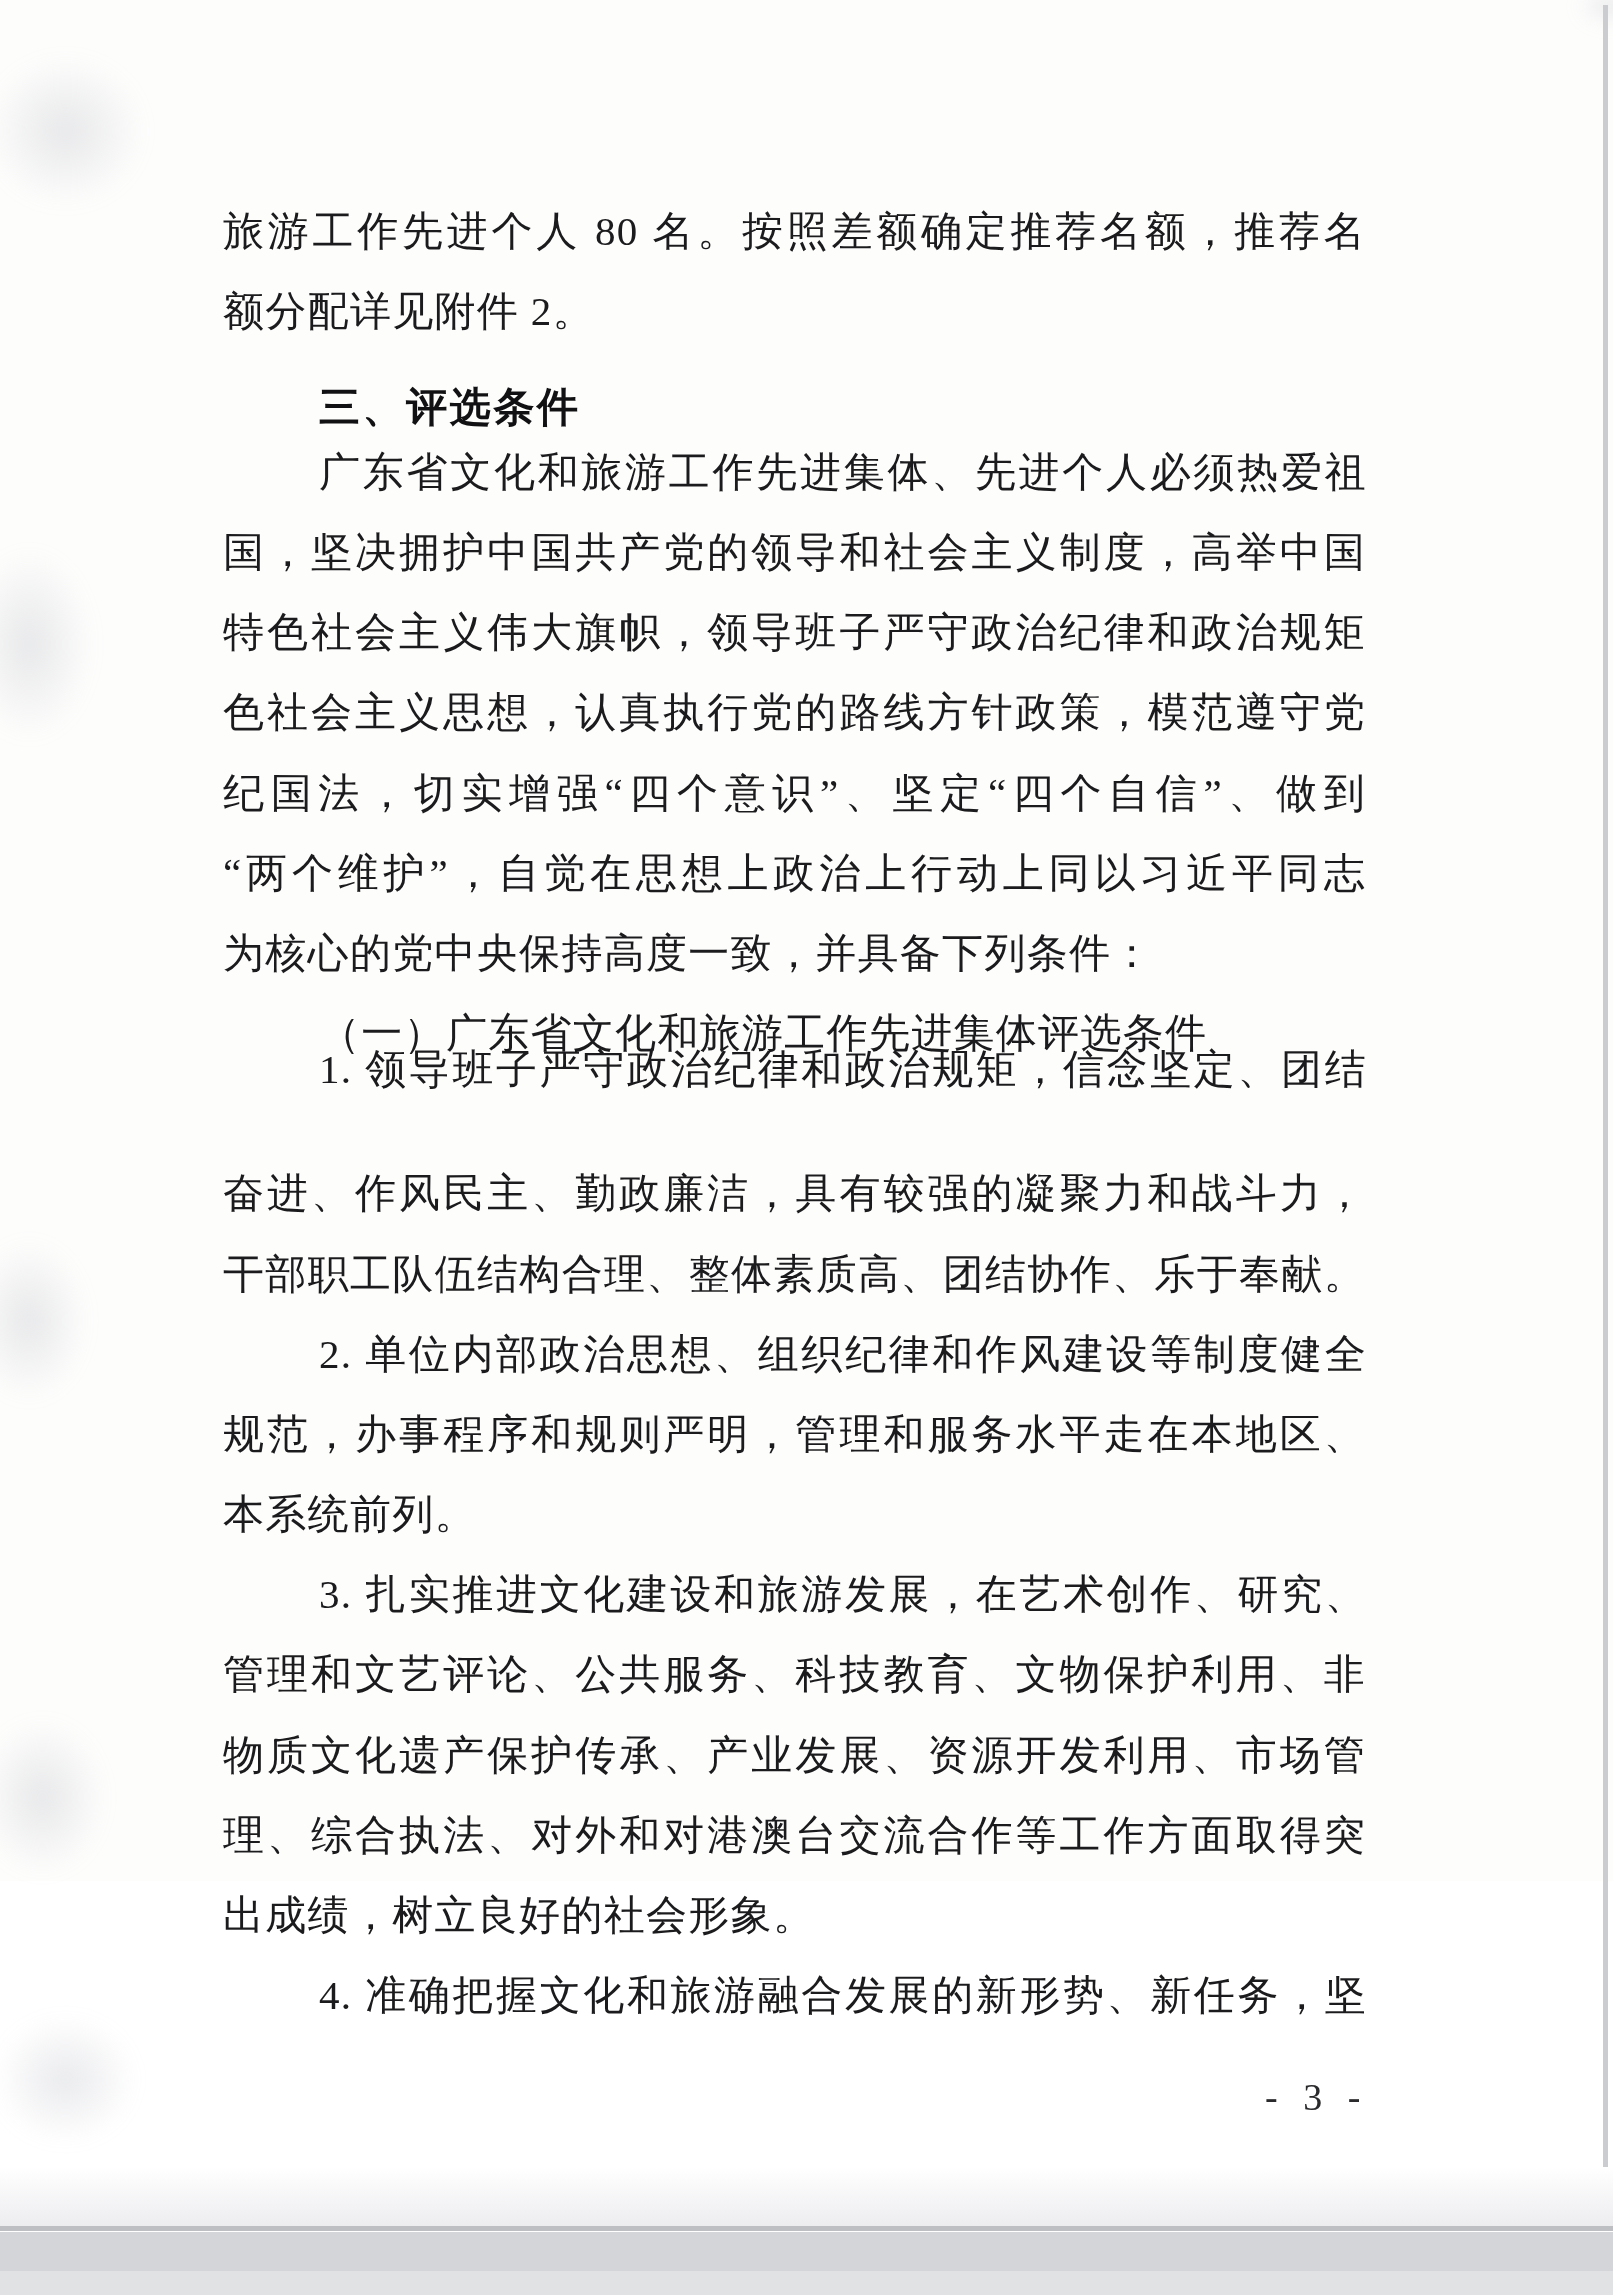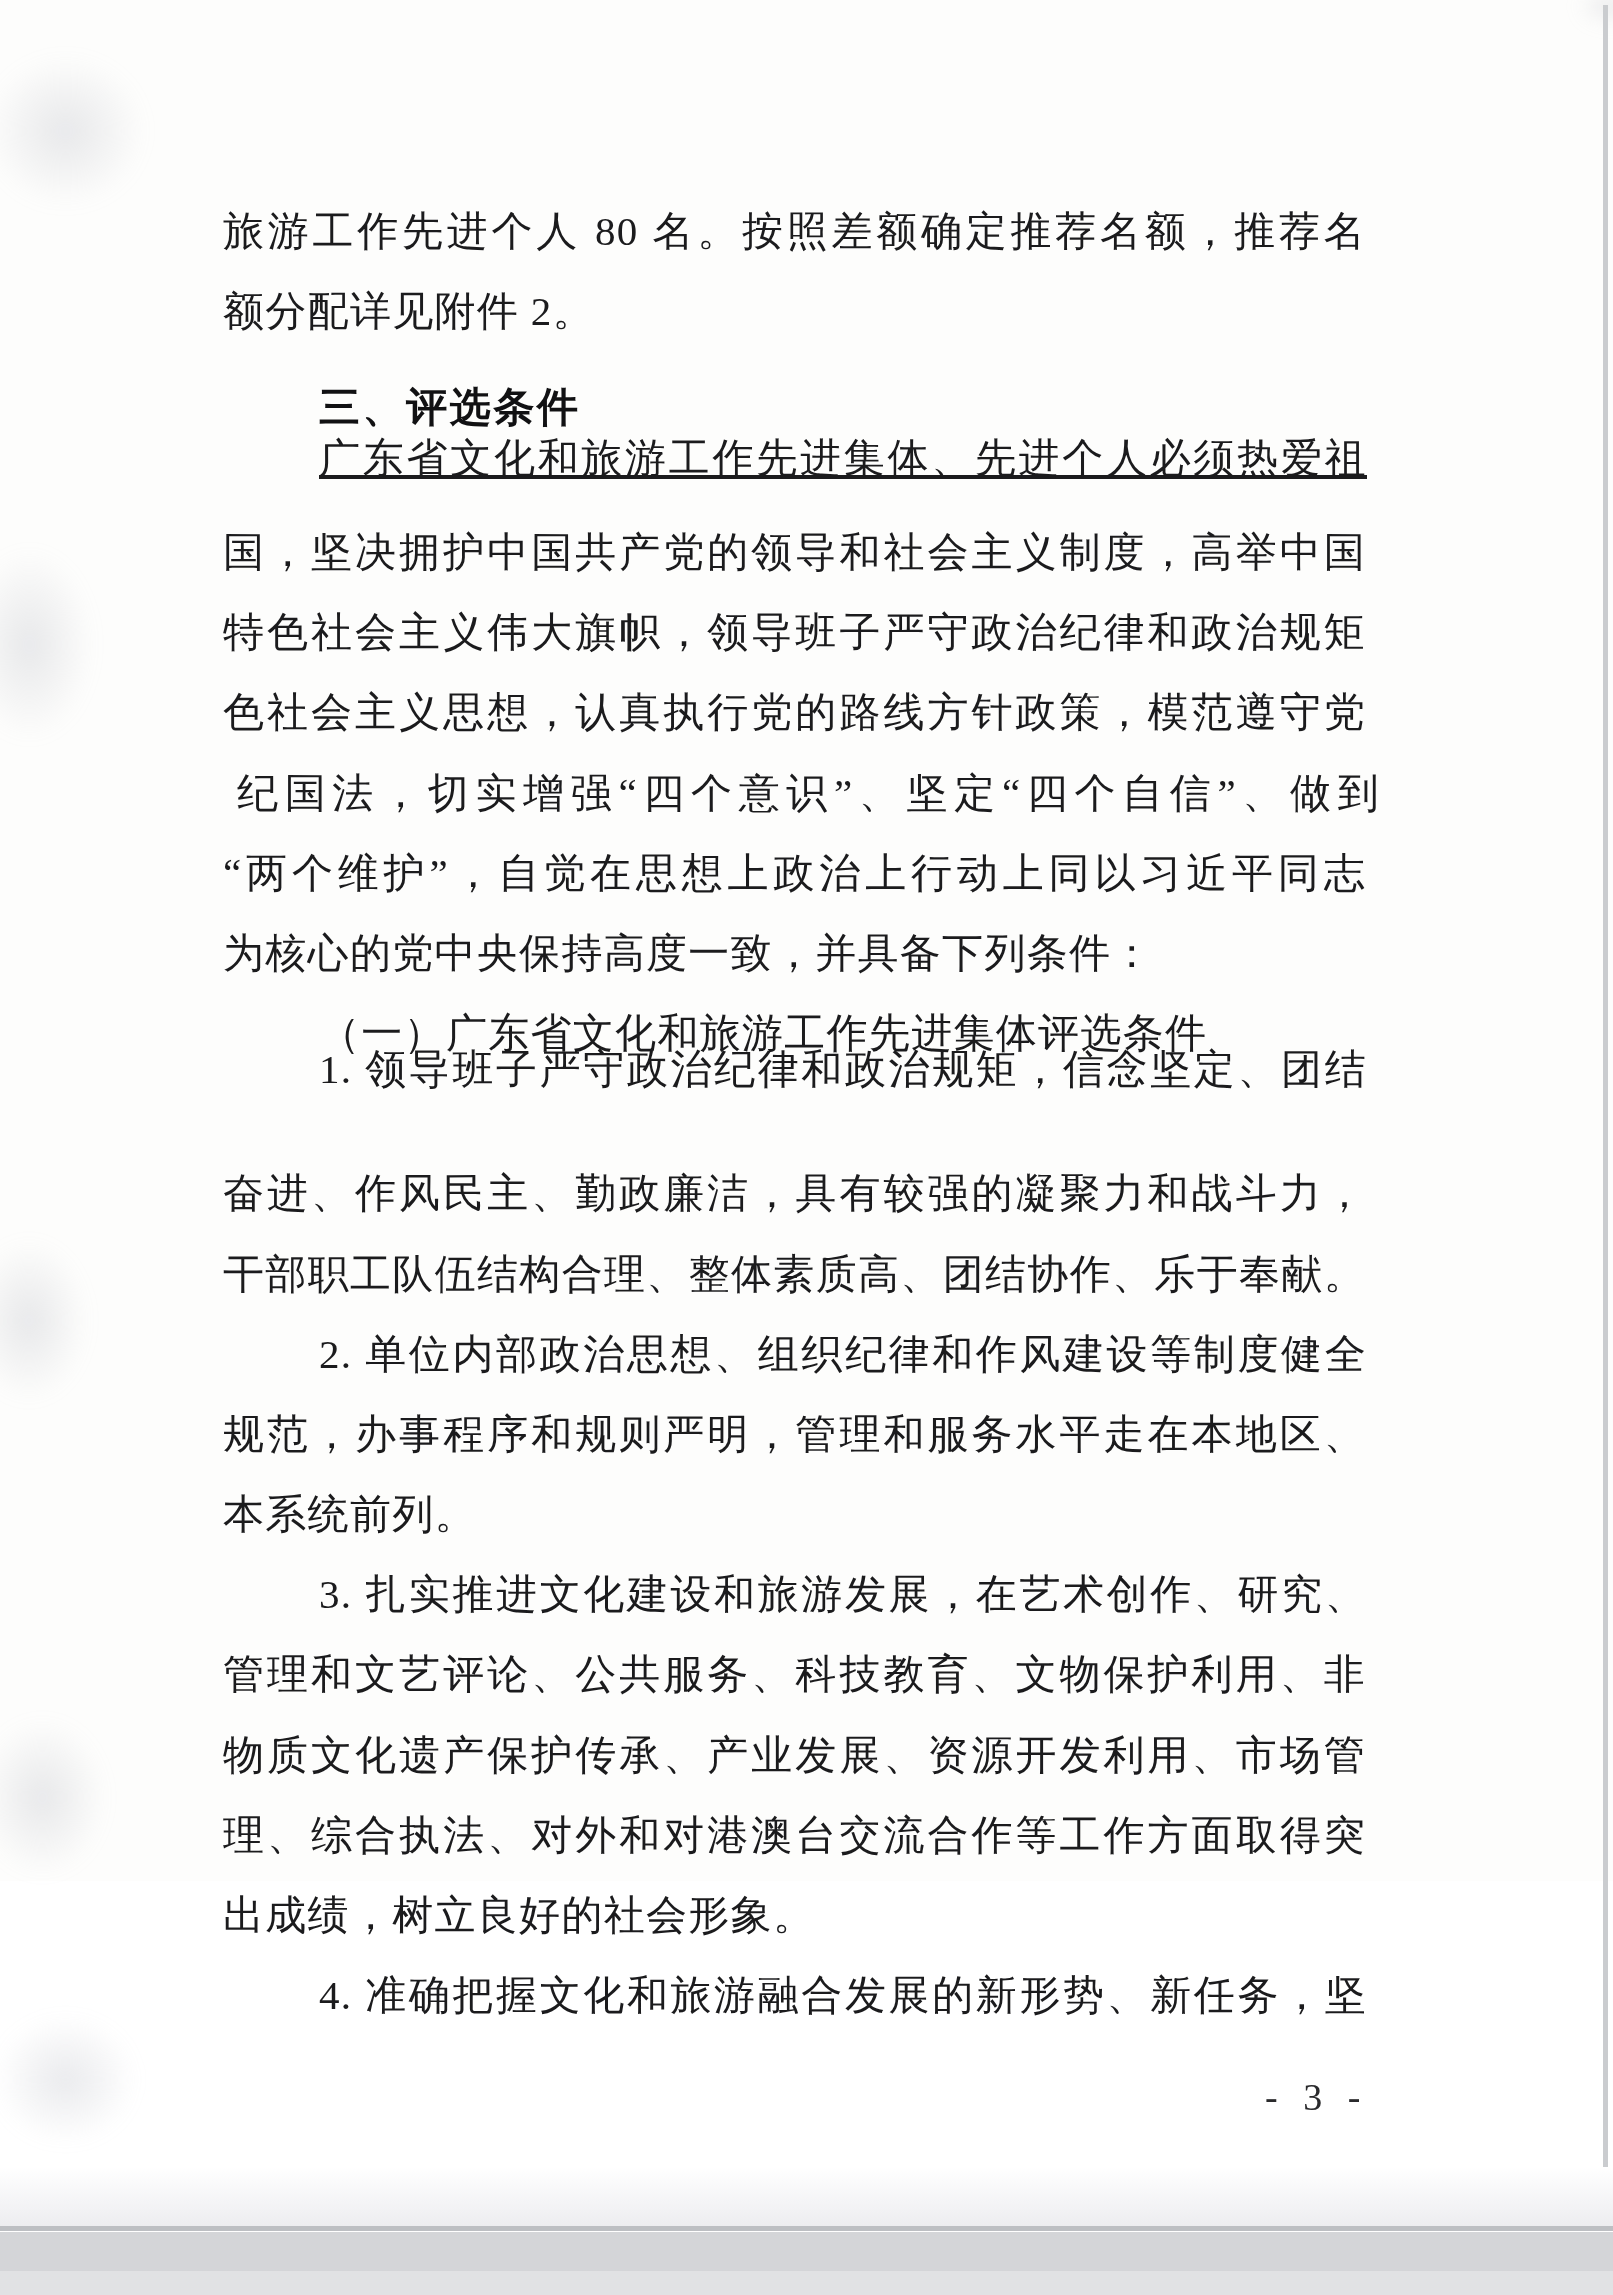--- a/index.html
+++ b/index.html
@@ -103,25 +103,25 @@
   <div class="smudge s2"></div>
   <div class="smudge s3"></div>
   <div class="smudge s4"></div>
   <div class="smudge s5"></div>
   <div class="smudge s6"></div>
 
   <div id="text-layer">
       <div class="doc-line justify" style="top: 210px;">旅游工作先进个人 80 名。按照差额确定推荐名额，推荐名</div>
       <div class="doc-line" style="top: 290px;">额分配详见附件 2。</div>
       <div class="doc-line indent heading" style="top: 371px; margin-top: 15px;">三、评选条件</div>
-      <div class="doc-line indent justify" style="top: 437px; text-decoration: underline;">广东省文化和旅游工作先进集体、先进个人必须热爱祖</div>
+      <div class="doc-line indent justify" style="top: 451px;">广东省文化和旅游工作先进集体、先进个人必须热爱祖</div>
       <div class="doc-line justify" style="top: 531px;">国，坚决拥护中国共产党的领导和社会主义制度，高举中国</div>
       <div class="doc-line justify" style="top: 611px;">特色社会主义伟大旗帜，领导班子严守政治纪律和政治规矩</div>
       <div class="doc-line justify" style="top: 691px;">色社会主义思想，认真执行党的路线方针政策，模范遵守党</div>
-      <div class="doc-line justify" style="top: 772px; margin-left: 14px;">纪国法，切实增强“四个意识”、坚定“四个自信”、做到</div>
+      <div class="doc-line justify" style="top: 772px;">纪国法，切实增强“四个意识”、坚定“四个自信”、做到</div>
       <div class="doc-line justify" style="top: 852px;">“两个维护”，自觉在思想上政治上行动上同以习近平同志</div>
       <div class="doc-line" style="top: 932px;">为核心的党中央保持高度一致，并具备下列条件：</div>
       <div class="doc-line indent" style="top: 1012px;">（一）广东省文化和旅游工作先进集体评选条件</div>
       <div class="doc-line indent justify" style="top: 1048px;">1. 领导班子严守政治纪律和政治规矩，信念坚定、团结</div>
       <div class="doc-line justify" style="top: 1172px;">奋进、作风民主、勤政廉洁，具有较强的凝聚力和战斗力，</div>
       <div class="doc-line justify" style="top: 1253px;">干部职工队伍结构合理、整体素质高、团结协作、乐于奉献。</div>
       <div class="doc-line indent justify" style="top: 1333px;">2. 单位内部政治思想、组织纪律和作风建设等制度健全</div>
       <div class="doc-line justify" style="top: 1413px;">规范，办事程序和规则严明，管理和服务水平走在本地区、</div>
       <div class="doc-line" style="top: 1493px;">本系统前列。</div>
       <div class="doc-line indent justify" style="top: 1573px;">3. 扎实推进文化建设和旅游发展，在艺术创作、研究、</div>

